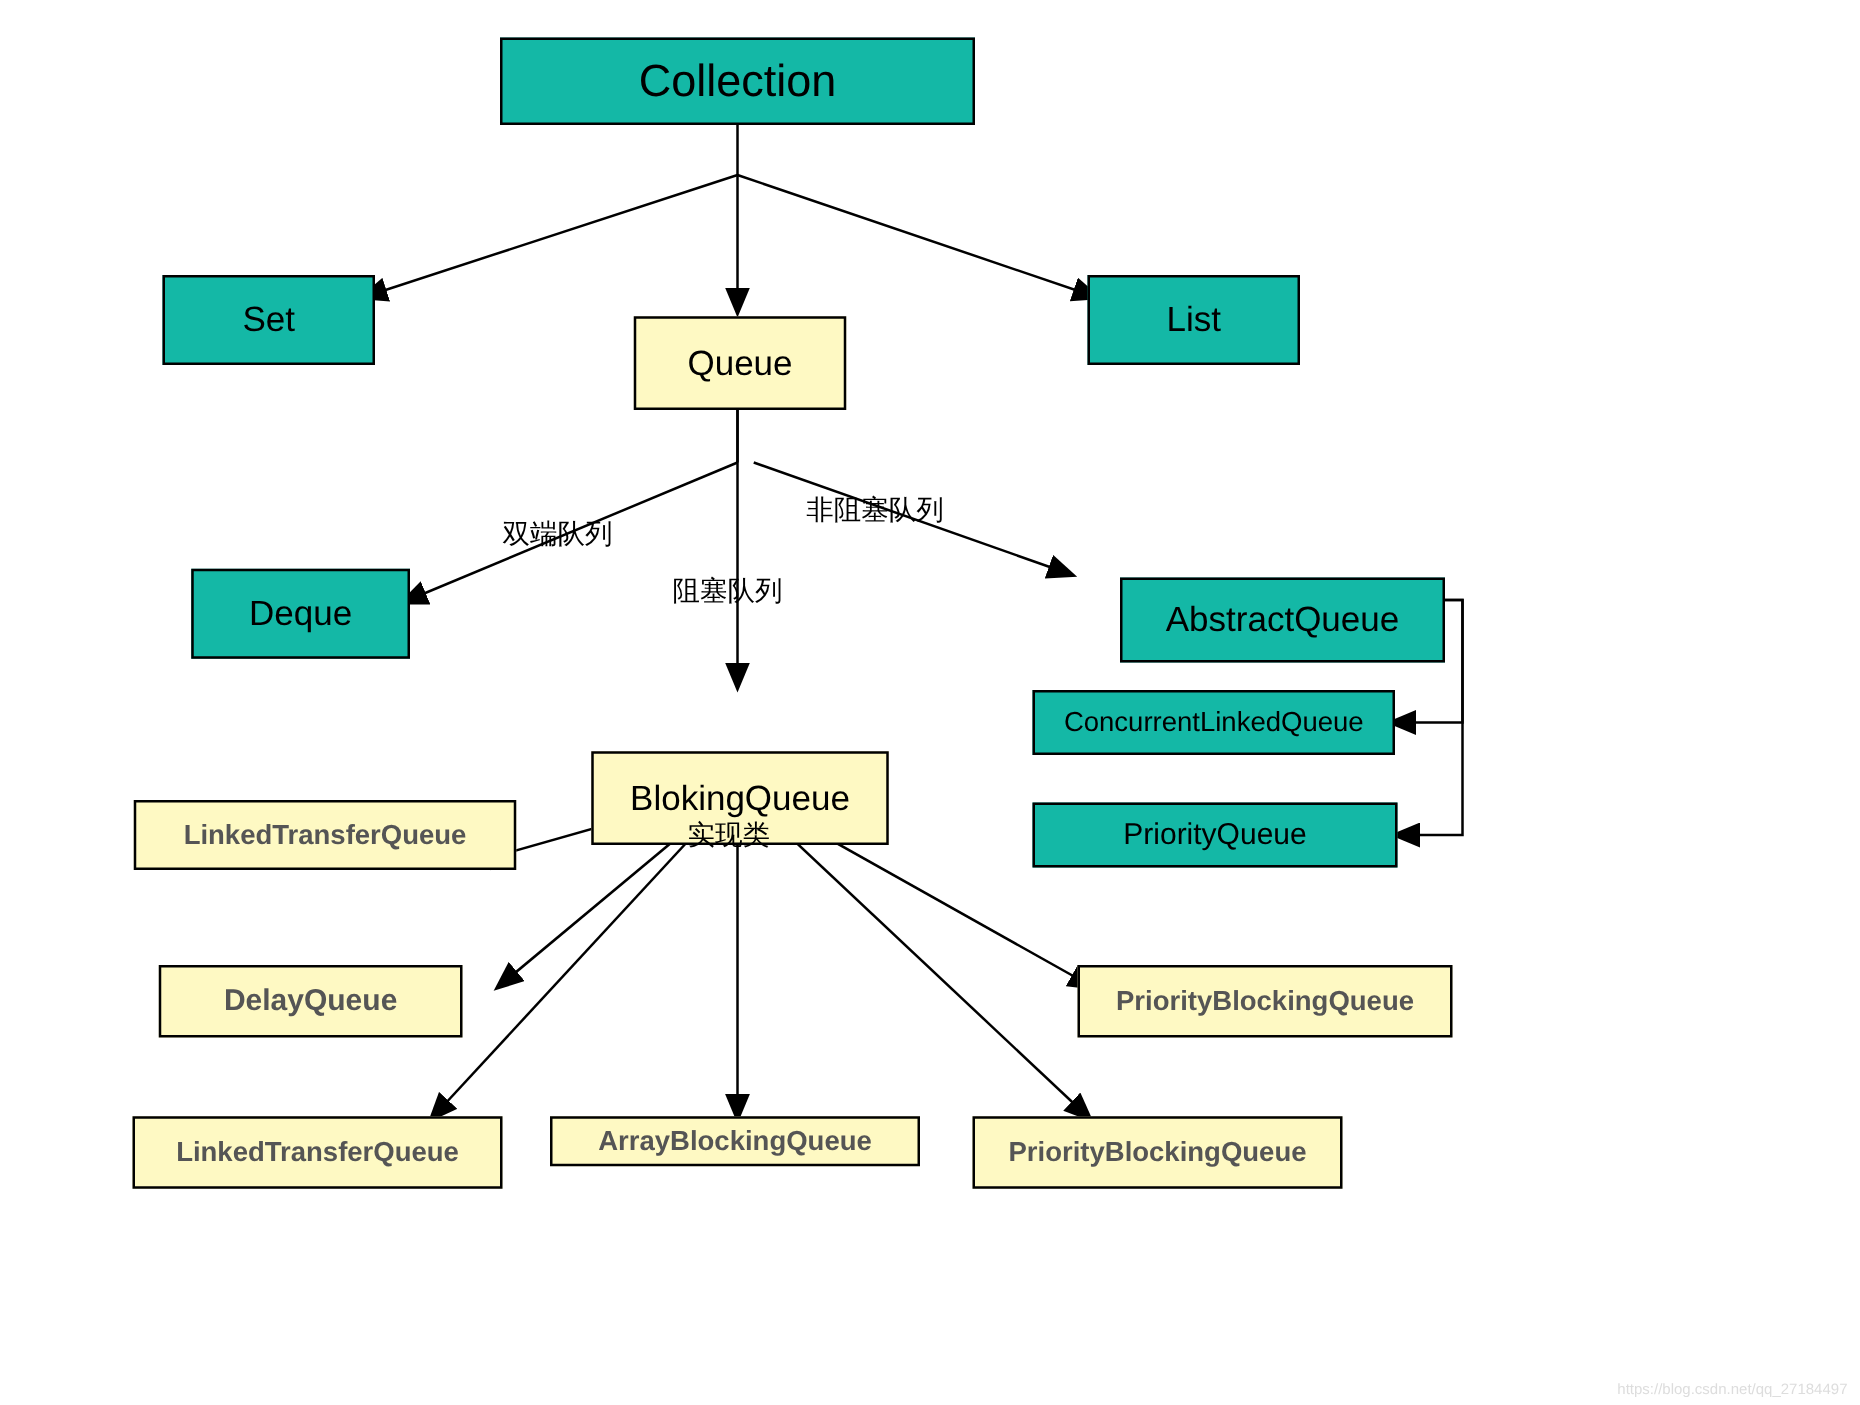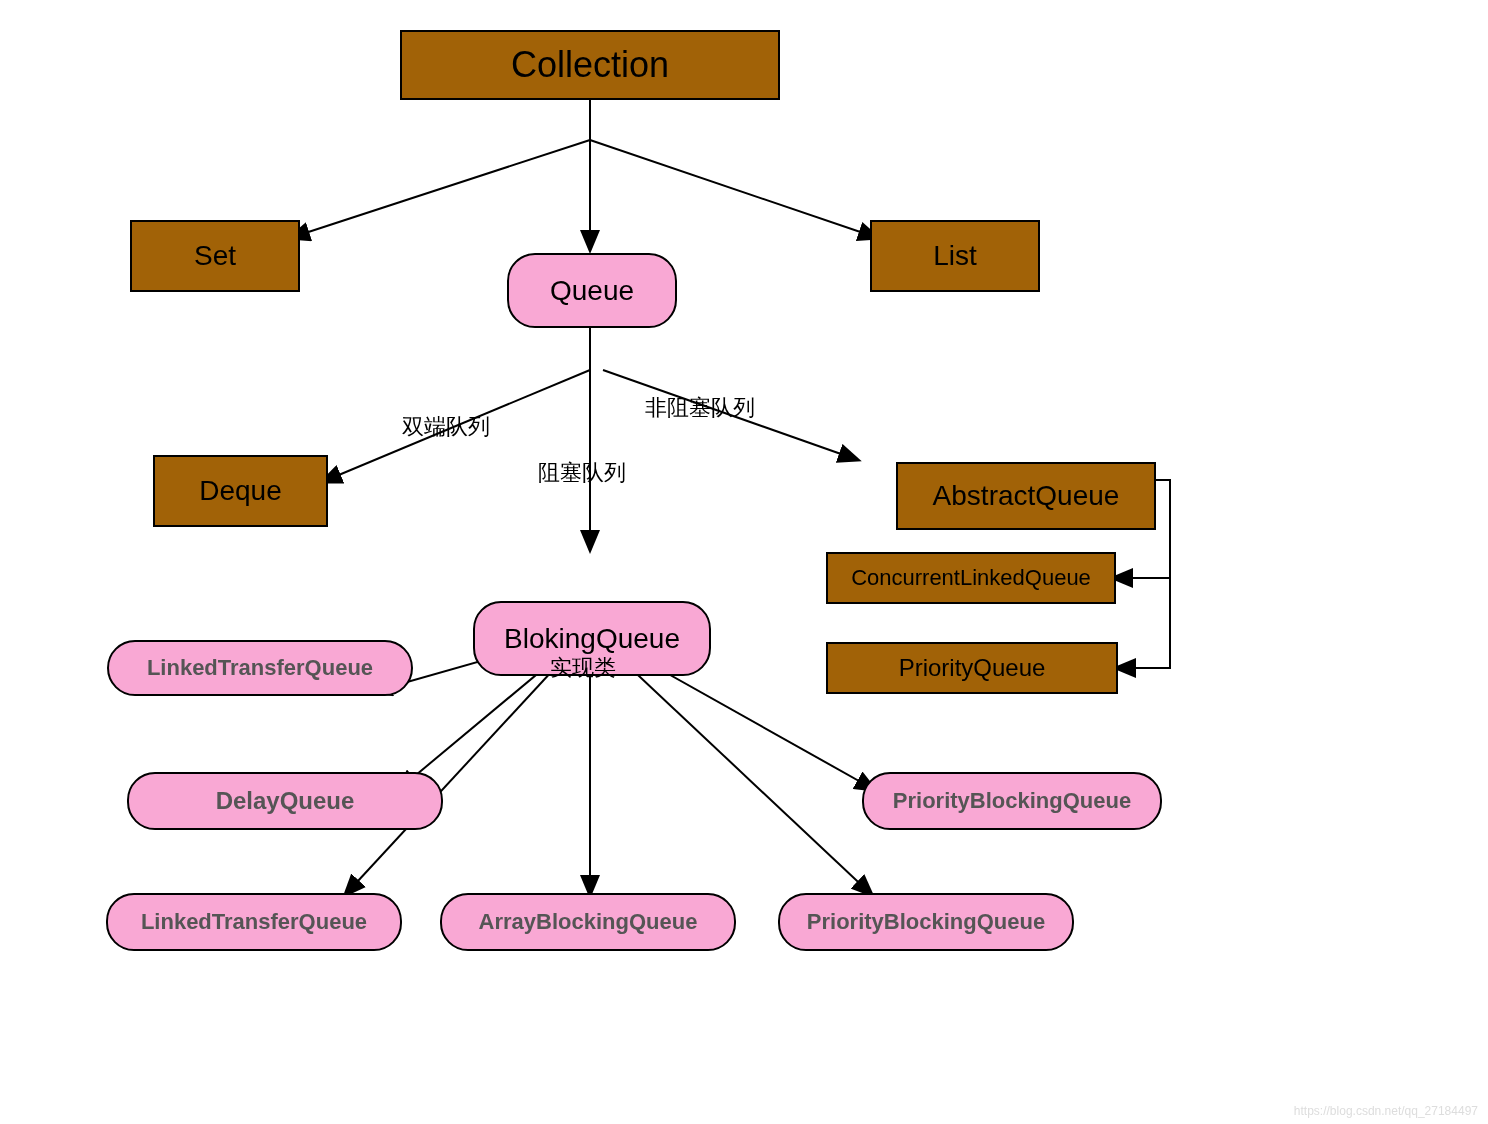--- a/index.html
+++ b/index.html
@@ -7,31 +7,31 @@
       width: 1488px;
       height: 1124px;
       position: relative;
       background: #ffffff;
       font-family: Arial, "Helvetica Neue", Helvetica, sans-serif;
       overflow: hidden;
     }
     .node {
       position: absolute;
       border: 2px solid #000;
-      background: #a16207;
+      background: #14b8a6;
       display: flex;
       align-items: center;
       justify-content: center;
       font-size: 24px;
       text-align: center;
       padding: 4px 8px;
     }
     .node-large { font-size: 36px; }
     .node-medium { font-size: 28px; text-align: center; }
-    .yellow { background: #f9a8d4; border-radius: 28px; }
+    .yellow { background: #fef9c3; }
     .bold-gray { font-weight: bold; color: #555; }
     .edge-label {
       position: absolute;
       font-size: 22px;
       background: transparent;
     }
     svg.arrows {
       position: absolute;
       top: 0; left: 0;
       width: 1488px; height: 1124px;
@@ -98,27 +98,27 @@
 <div class="node node-medium yellow" style="left:473px; top:553px; width:238px; height:75px;margin-top:48px;">BlokingQueue</div>
 
 <div class="node node-medium" style="left:856px; top:462px; width:260px; height:68px;margin-left:40px;">AbstractQueue</div>
 
 <div class="node" style="left:826px; top:552px; width:290px; height:52px; font-size:22px;text-align:center;">ConcurrentLinkedQueue</div>
 
 <div class="node" style="left:826px; top:642px; width:292px; height:52px; font-size:24px;">PriorityQueue</div>
 
 <div class="node yellow bold-gray" style="left:107px; top:640px; width:306px; height:56px; font-size:22px;">LinkedTransferQueue</div>
 
-<div class="node yellow bold-gray" style="left:127px; top:772px; width:316px; height:58px; font-size:24px;">DelayQueue</div>
+<div class="node yellow bold-gray" style="left:127px; top:772px; width:243px; height:58px; font-size:24px;">DelayQueue</div>
 
 <div class="node yellow bold-gray" style="left:862px; top:772px; width:300px; height:58px; font-size:22px;">PriorityBlockingQueue</div>
 
 <div class="node yellow bold-gray" style="left:106px; top:893px; width:296px; height:58px; font-size:22px;">LinkedTransferQueue</div>
 
-<div class="node yellow bold-gray" style="left:440px; top:893px; width:296px; height:58px; font-size:22px;">ArrayBlockingQueue</div>
+<div class="node yellow bold-gray" style="left:440px; top:893px; width:296px; height:40px; font-size:22px;">ArrayBlockingQueue</div>
 
 <div class="node yellow bold-gray" style="left:778px; top:893px; width:296px; height:58px; font-size:22px;">PriorityBlockingQueue</div>
 
 <div class="edge-label" style="left:402px; top:412px;">双端队列</div>
 <div class="edge-label" style="left:538px; top:458px;">阻塞队列</div>
 <div class="edge-label" style="left:645px; top:393px;">非阻塞队列</div>
 <div class="edge-label" style="left:550px; top:653px;">实现类</div>
 
 <div class="watermark">https://blog.csdn.net/qq_27184497</div>
 

